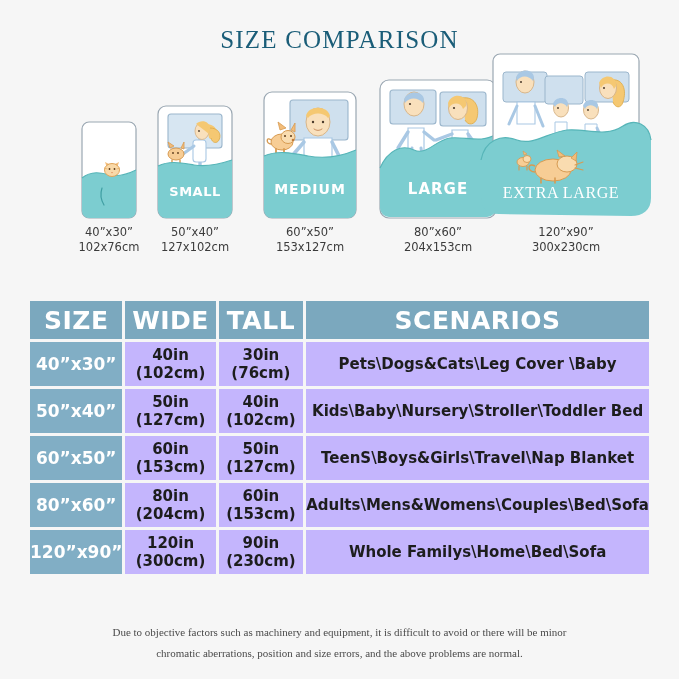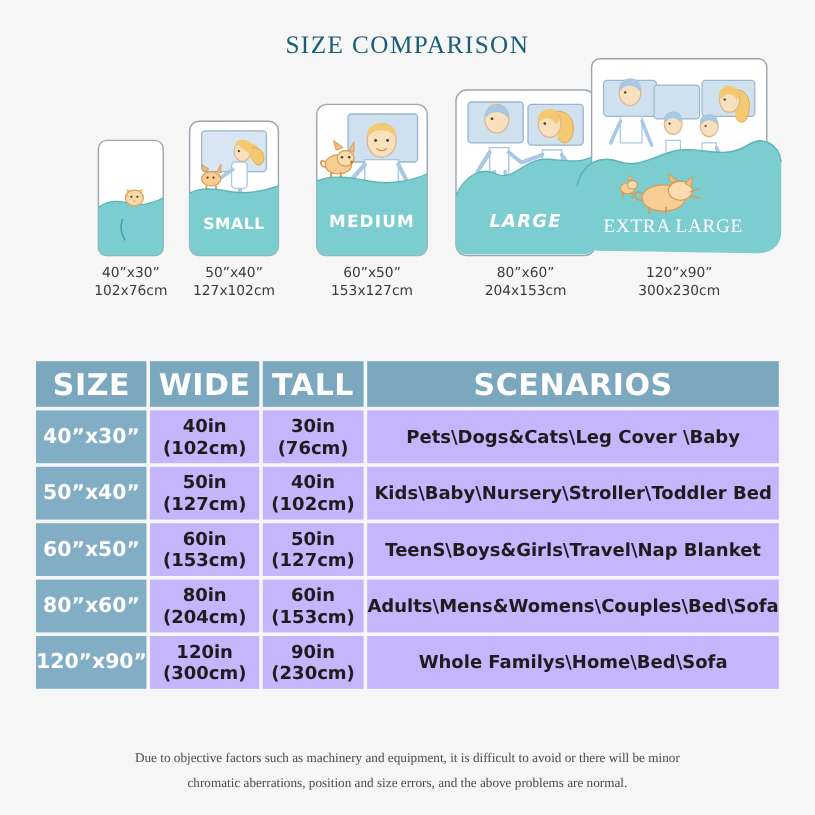--- a/index.html
+++ b/index.html
@@ -24,21 +24,21 @@
     font-family: "Liberation Serif", serif;
     font-size: 33px;
     letter-spacing: 1.5px;
     color: #1a5d78;
     line-height: 1.05;
     font-weight: normal;
     margin: 0;
   }
   #sub-title {
     font-family: "Liberation Serif", serif;
-    font-size: 21px;
+    font-size: 25px;
     letter-spacing: 1.2px;
     color: #1a5d78;
     line-height: 1.25;
     font-weight: normal;
     margin: 2px 0 0 0;
   }
 
   
   #beds-row {
     position: relative;
@@ -222,21 +222,21 @@
 
         <path d="M2 66 C16 60 30 63 46 66 C62 69 80 66 94 60 L94 120 a8 8 0 0 1 -8 8 L10 128 a8 8 0 0 1 -8 -8 Z" fill="#7ccdd0"></path>
         <path d="M2 66 C16 60 30 63 46 66 C62 69 80 66 94 60" fill="none" stroke="#57b5b8" stroke-width="1.1"></path>
         <text x="48" y="104" text-anchor="middle" fill="#ffffff" font-family="DejaVu Sans, sans-serif" font-size="14" font-weight="bold" letter-spacing="1">MEDIUM</text>
       </svg>
     </div>
     <div class="bed-caption"><span>60”x50”</span><br><span>153x127cm</span></div>
   </div>
 
   <div class="bed-item" style="left:330px; width:160px;">
-    <div class="bed-art" style="width:120px;height:142px;font-style:italic;">
+    <div class="bed-art" style="width:120px;height:142px;">
       <svg width="120" height="142" viewBox="0 0 120 142">
         <rect x="2" y="2" width="116" height="138" rx="9" fill="#ffffff" stroke="#9aa7b2" stroke-width="1.2"></rect>
 
         <rect x="12" y="12" width="46" height="34" rx="3" fill="#cfe0ee" stroke="#9bb6cc" stroke-width="1.1"></rect>
         <rect x="62" y="14" width="46" height="34" rx="3" fill="#cfe0ee" stroke="#9bb6cc" stroke-width="1.1"></rect>
 
         <ellipse cx="36" cy="26" rx="10" ry="12" fill="#f9e0bc" stroke="#d8b68a" stroke-width="1"></ellipse>
         <path d="M26 22 C28 12 46 12 46 22 L45 25 C40 19 31 19 27 25 Z" fill="#a9c8e4"></path>
         <circle cx="32" cy="26" r="1.1" fill="#4a3a2a"></circle>
         <path d="M30 50 L30 74 L46 74 L46 50 Z" fill="#ffffff" stroke="#a9c8e4" stroke-width="1.2"></path>

